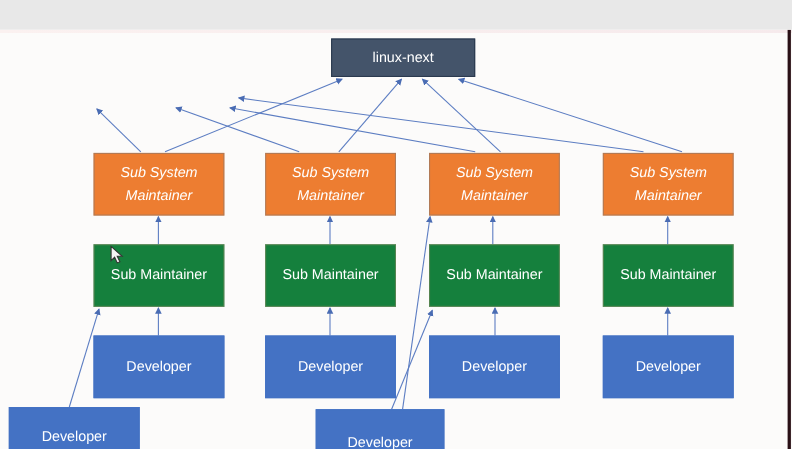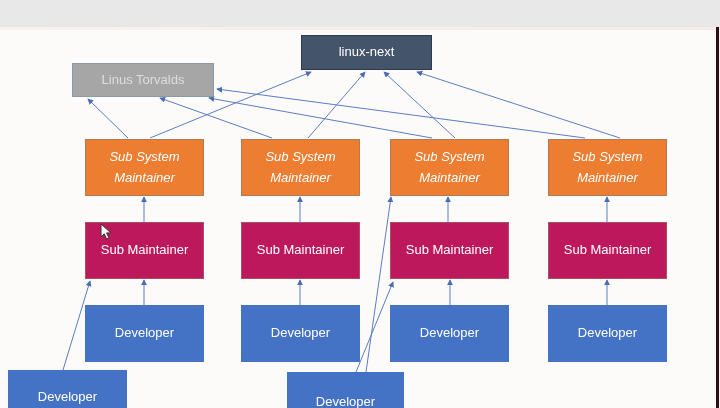--- a/index.html
+++ b/index.html
@@ -21,21 +21,21 @@
     position:absolute;display:flex;align-items:center;justify-content:center;
     text-align:center;color:#fff;font-size:13px;line-height:1.55;
     box-sizing:border-box;z-index:3;padding:0 8px;
   }
   .root{left:301px;top:8px;width:131px;height:35px;background:#44546A;
     border:1px solid #2b3a4f;}
   .linus{left:72px;top:36px;width:142px;height:34px;background:#A6A6A6;
     border:1px solid #8b99ae;color:#dedede;}
   .subsys{top:112px;width:119px;height:57px;background:#ED7D31;
     border:1px solid rgba(130,120,115,.55);font-style:italic;}
-  .submaint{top:195px;width:119px;height:57px;background:#be185d;
+  .submaint{top:195px;width:119px;height:57px;background:#15803d;
     border:1px solid rgba(150,135,100,.5);}
   .dev{top:278px;width:119px;height:57px;background:#4472C4;border:1px solid #4472C4;}
   .c1{left:85px}.c2{left:241px}.c3{left:390px}.c4{left:548px}
   .dev-extra-left{left:8px;top:343px;width:119px;height:54px;background:#4472C4;border:1px solid #4472C4;}
   .dev-extra-center{left:287px;top:345px;width:117px;height:61px;background:#4472C4;border:1px solid #4472C4;}
   #cursor{position:absolute;left:100px;top:196px;z-index:5;}
 </style>
 </head>
 <body>
 
@@ -70,21 +70,20 @@
     <line x1="620" y1="111" x2="417" y2="45" marker-end="url(#ah)"></line>
 
     <line x1="128" y1="111" x2="88" y2="72" marker-end="url(#ah)"></line>
     <line x1="272" y1="111" x2="160" y2="71" marker-end="url(#ah)"></line>
     <line x1="432" y1="111" x2="209" y2="71" marker-end="url(#ah)"></line>
     <line x1="585" y1="111" x2="217" y2="62" marker-end="url(#ah)"></line>
   </svg>
 
   <div class="node root">linux-next</div>
 
-  <div class="node linus">Linus Torvalds</div>
 
   <div class="node subsys c1">Sub System Maintainer</div>
   <div class="node subsys c2">Sub System Maintainer</div>
   <div class="node subsys c3">Sub System Maintainer</div>
   <div class="node subsys c4">Sub System Maintainer</div>
 
   <div class="node submaint c1">Sub Maintainer</div>
   <div class="node submaint c2">Sub Maintainer</div>
   <div class="node submaint c3">Sub Maintainer</div>
   <div class="node submaint c4">Sub Maintainer</div>

